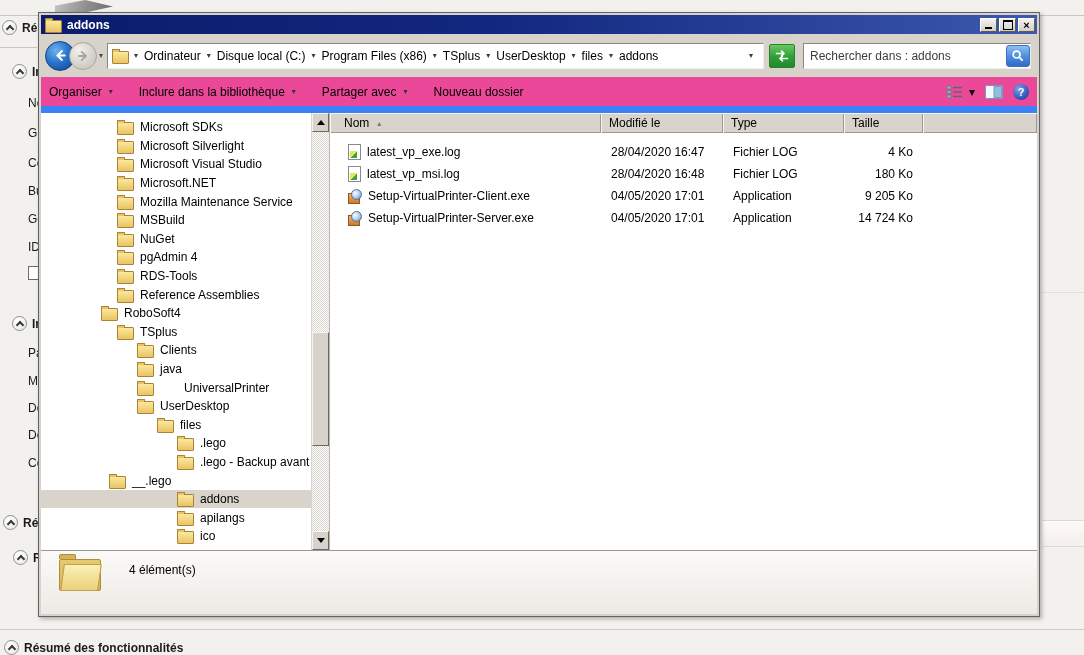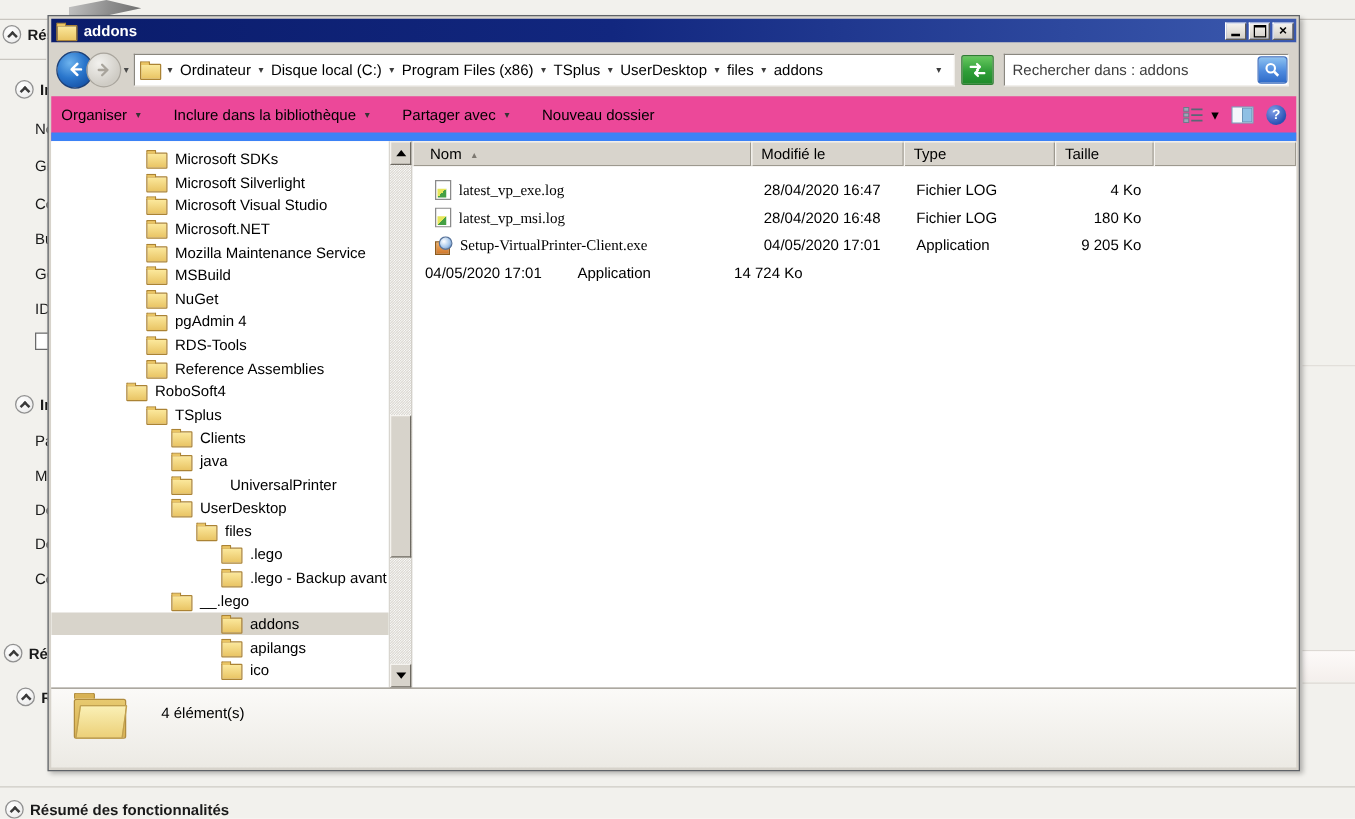--- a/index.html
+++ b/index.html
@@ -102,21 +102,21 @@
   .c-name{width:271px;flex:none;}
   .c-date{width:122px;flex:none;}
   .c-type{width:121px;flex:none;}
   .c-size{width:79px;flex:none;}
   .c-extra{flex:1;}
   .hcell.c-name{padding-left:14px;}
   .sort{font-size:8px;color:#7c7870;margin-left:8px;}
   .rows{padding-top:8px;}
   .frow{height:22px;display:flex;align-items:center;}
   .cell{box-sizing:border-box;display:flex;align-items:center;overflow:hidden;white-space:nowrap;}
-  .cell.c-name{padding-left:18px;font-family:Liberation Serif, serif;}
+  .cell.c-name{padding-left:18px;}
   .cell.c-date,.cell.c-type{padding-left:10px;}
   .cell.c-size{justify-content:flex-end;padding-right:10px;}
   .fname{margin-left:6px;}
 
   
   .ficon{position:relative;flex:none;}
   .folder-ic{width:15px;height:11px;background:linear-gradient(#fbe89c,#e9c464);
     border:1px solid #ab8334;border-radius:1px;margin-top:3px;}
   .folder-ic::before{content:"";position:absolute;top:-3px;left:-1px;width:6px;height:2px;
     background:#e9c464;border:1px solid #ab8334;border-bottom:none;border-radius:1px 1px 0 0;}
@@ -400,21 +400,21 @@
               <span class="tlabel">files</span>
             </div>
             <div class="titem" style="padding-left: 136px;">
               <span class="ficon folder-ic"></span>
               <span class="tlabel">.lego</span>
             </div>
             <div class="titem" style="padding-left: 136px;">
               <span class="ficon folder-ic"></span>
               <span class="tlabel">.lego - Backup avant MAJ lego ex</span>
             </div>
-            <div class="titem" style="padding-left: 96px;">
+            <div class="titem" style="padding-left: 68px;">
               <span class="ficon folder-ic"></span>
               <span class="tlabel">__.lego</span>
             </div>
             <div class="titem selected" style="padding-left: 136px;">
               <span class="ficon folder-ic"></span>
               <span class="tlabel">addons</span>
             </div>
             <div class="titem" style="padding-left: 136px;">
               <span class="ficon folder-ic"></span>
               <span class="tlabel">apilangs</span>
@@ -476,20 +476,24 @@
             <div class="frow ic-exe">
               <span class="cell c-name">
                 <span class="ficon"></span>
                 <span class="fname">Setup-VirtualPrinter-Client.exe</span>
               </span>
               <span class="cell c-date">04/05/2020 17:01</span>
               <span class="cell c-type">Application</span>
               <span class="cell c-size">9 205 Ko</span>
             </div>
             <div class="frow ic-exe">
+              <span class="cell c-name">
+                <span class="ficon"></span>
+                <span class="fname">Setup-VirtualPrinter-Server.exe</span>
+              </span>
               <span class="cell c-date">04/05/2020 17:01</span>
               <span class="cell c-type">Application</span>
               <span class="cell c-size">14 724 Ko</span>
             </div>
         </div>
       </div>
     </div>
 
     <div class="details">
       <span class="bigfolder"></span>

